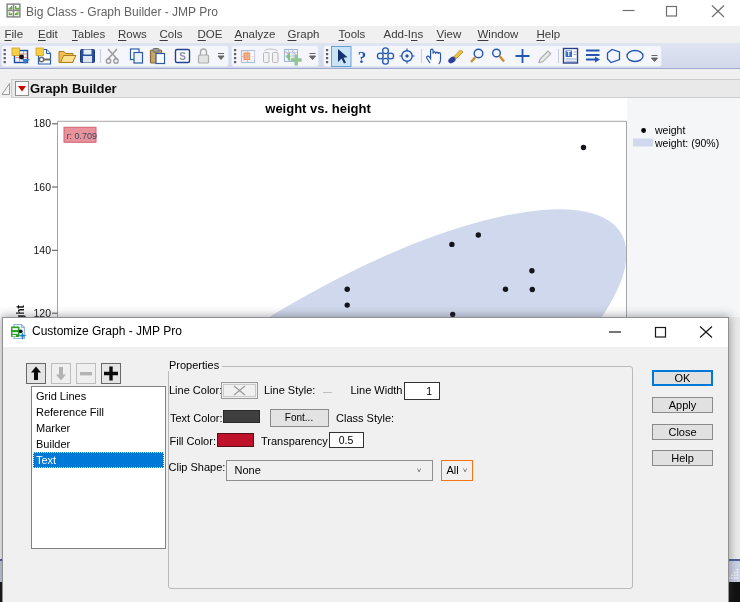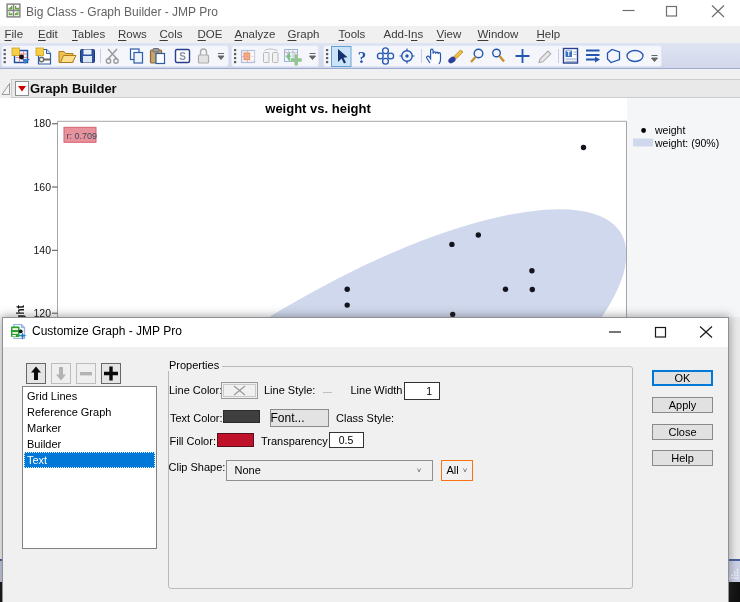--- a/index.html
+++ b/index.html
@@ -23,21 +23,21 @@
 #content { left:0; top:98px; width:740px; height:219px; background:#ffffff; }
 
 #blackstrip { left:0; top:582px; width:740px; height:20px; background:#111111; }
 #rstat { left:728px; top:559px; width:12px; height:23px; background:#ccd3e6; border-top:2px solid #4c5f9e; }
 #lstat { left:0; top:559px; width:2px; height:23px; background:#ccd3e6; border-top:2px solid #4c5f9e; }
 #rbg { left:729px; top:317px; width:11px; height:242px; background:#ececec; }
 
 #dialog { left:2px; top:317px; width:727px; height:285px; background:#f0f0f0; border:1px solid #919191; border-bottom:none; box-shadow:0 0 9px 1px rgba(60,60,70,0.45); }
 #dtitle { left:0px; top:0px; width:725px; height:29px; background:#fff; }
 #dtitletext { left:29px; top:6px; font-size:12px; color:#000; }
-.listbox { left:19px; top:68px; width:135px; height:163px; background:#fff; border:1px solid #828282; }
+.listbox { left:28px; top:68px; width:135px; height:163px; background:#fff; border:1px solid #828282; }
 .li { position:absolute; left:1px; width:131px; height:16px; font-size:11px; color:#000; padding-left:3px; line-height:16px; }
 .groupbox { left:165px; top:48px; width:465px; height:223px; border:1px solid #bababa; border-radius:3px; }
 .glabel { position:absolute; left:-3px; top:-8px; background:#f0f0f0; padding:0 3px; font-size:11px; color:#000; }
 .flabel { position:absolute; font-size:11px; color:#000; white-space:pre; }
 .okbtn { position:absolute; left:649px; width:61px; height:16px; background:#e1e1e1; border:1px solid #8a8a8a; font-size:11px; color:#000; text-align:center; line-height:14px; }
 </style>
 </head>
 <body>
 
 <div class="abs" id="titlebar"></div>
@@ -322,21 +322,21 @@
     <rect x="50.5" y="0.5" width="19" height="20" fill="#efefef" stroke="#bdbdbd"></rect>
     <rect x="75.5" y="0.5" width="19" height="20" fill="#e5e5e5" stroke="#686868"></rect>
     <path d="M10,3.5 L15,9.5 L12,9.5 L12,17 L8,17 L8,9.5 L5,9.5 Z" fill="#0b0b0b"></path>
     <path d="M35,17.5 L30,11.5 L33,11.5 L33,4 L37,4 L37,11.5 L40,11.5 Z" fill="#b3b3b3"></path>
     <rect x="54" y="9" width="12" height="3.4" fill="#b3b3b3"></rect>
     <path d="M83.3,3.5 L86.7,3.5 L86.7,8.8 L92,8.8 L92,12.2 L86.7,12.2 L86.7,17.5 L83.3,17.5 L83.3,12.2 L78,12.2 L78,8.8 L83.3,8.8 Z" fill="#0b0b0b"></path>
   </svg>
 
   <div class="abs listbox">
     <div class="li" style="top:1px">Grid Lines</div>
-    <div class="li" style="top:17px">Reference Graph</div>
+    <div class="li" style="top:17px">Reference Fill</div>
     <div class="li" style="top:33px">Marker</div>
     <div class="li" style="top:49px">Builder</div>
     <div class="li" style="top:65px;background:#0078d7;color:#fff;outline:1px dotted #dbeaf9;outline-offset:-1px">Text</div>
   </div>
 
   <div class="abs groupbox">
     <div class="glabel">Properties</div>
 
     <div class="flabel" style="left:0px;top:17px">Line Color:</div>
     <svg class="abs" style="left:52px;top:15px" width="37" height="17" viewBox="0 0 37 17">
@@ -344,21 +344,21 @@
       <rect x="2.5" y="2.5" width="32" height="12" fill="none" stroke="#c9c9c9"></rect>
       <path d="M13,4 L24,13 M24,4 L13,13" stroke="#9a9a9a" stroke-width="1.2"></path>
     </svg>
     <div class="flabel" style="left:95px;top:17px">Line Style:</div>
     <div class="abs" style="left:154px;top:25px;width:9px;height:1px;background:#c0c0c0"></div>
     <div class="flabel" style="left:181.5px;top:17px">Line Width</div>
     <div class="abs" style="left:235px;top:14.5px;width:36px;height:18px;background:#fff;border:1px solid #333;font-size:10.5px;text-align:right;line-height:16px;padding-right:7px">1</div>
 
     <div class="flabel" style="left:1px;top:44.5px">Text Color:</div>
     <div class="abs" style="left:53.5px;top:43px;width:37px;height:13px;background:#3f3f3f;border:1px solid #2a2a2a"></div>
-    <div class="abs" style="left:100.5px;top:41.5px;width:59px;height:18px;background:#e3e3e3;border:1px solid #8a8a8a;font-size:12px;line-height:16px">Font...</div>
+    <div class="abs" style="left:100.5px;top:41.5px;width:59px;height:18px;background:#e3e3e3;border:1px solid #8a8a8a;font-size:10px;text-align:center;line-height:16px">Font...</div>
     <div class="flabel" style="left:167px;top:44.5px">Class Style:</div>
 
     <div class="flabel" style="left:0.5px;top:68px">Fill Color:</div>
     <div class="abs" style="left:48px;top:66px;width:37px;height:13.5px;background:#c0122a;border:1px solid #571019"></div>
     <div class="flabel" style="left:92px;top:68px">Transparency</div>
     <div class="abs" style="left:159.5px;top:65px;width:35px;height:16px;background:#fff;border:1px solid #333;font-size:10.5px;text-align:center;line-height:14px">0.5</div>
 
     <div class="flabel" style="left:-0.5px;top:93.5px">Clip Shape:</div>
     <div class="abs" style="left:56.5px;top:93px;width:207px;height:21px;background:#f0f0f0;border:1px solid #8f8f8f;font-size:11px;line-height:19px;padding-left:8px">None<span style="position:absolute;right:10px;top:0;color:#555;font-size:8px">˅</span></div>
     <div class="abs" style="left:271.5px;top:93px;width:32px;height:21px;background:#f0f0f0;border:1px solid #f97316;font-size:11px;line-height:19px;padding-left:5px">All<span style="position:absolute;right:4px;top:0;color:#555;font-size:8px">˅</span></div>

